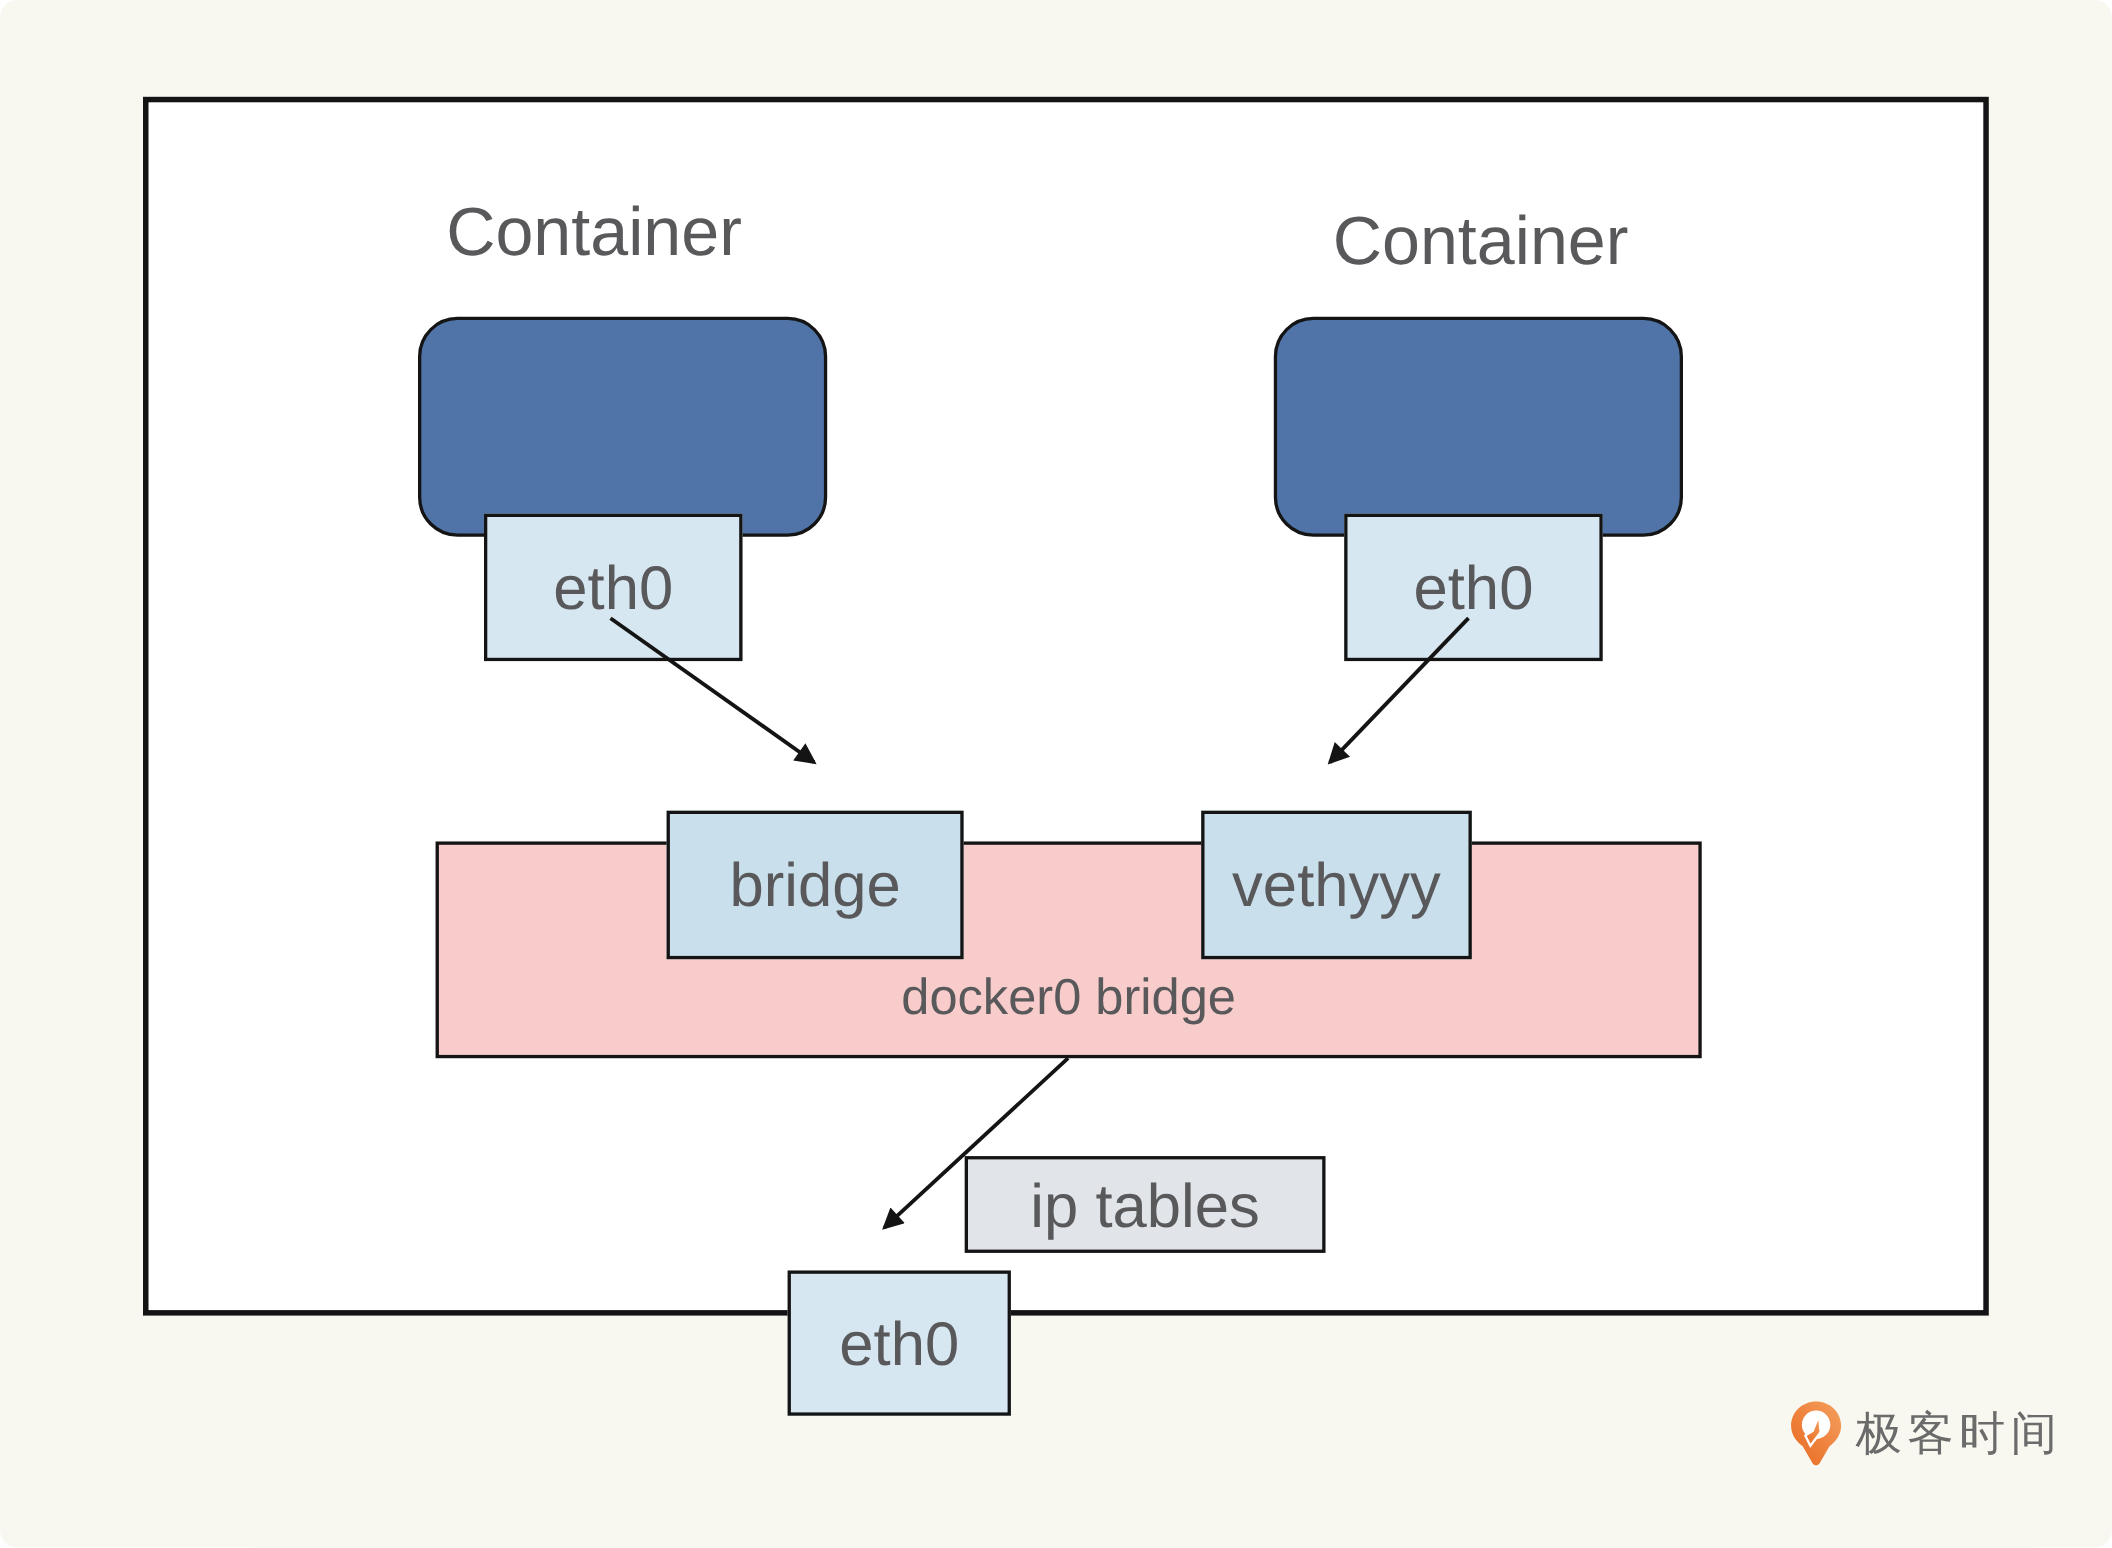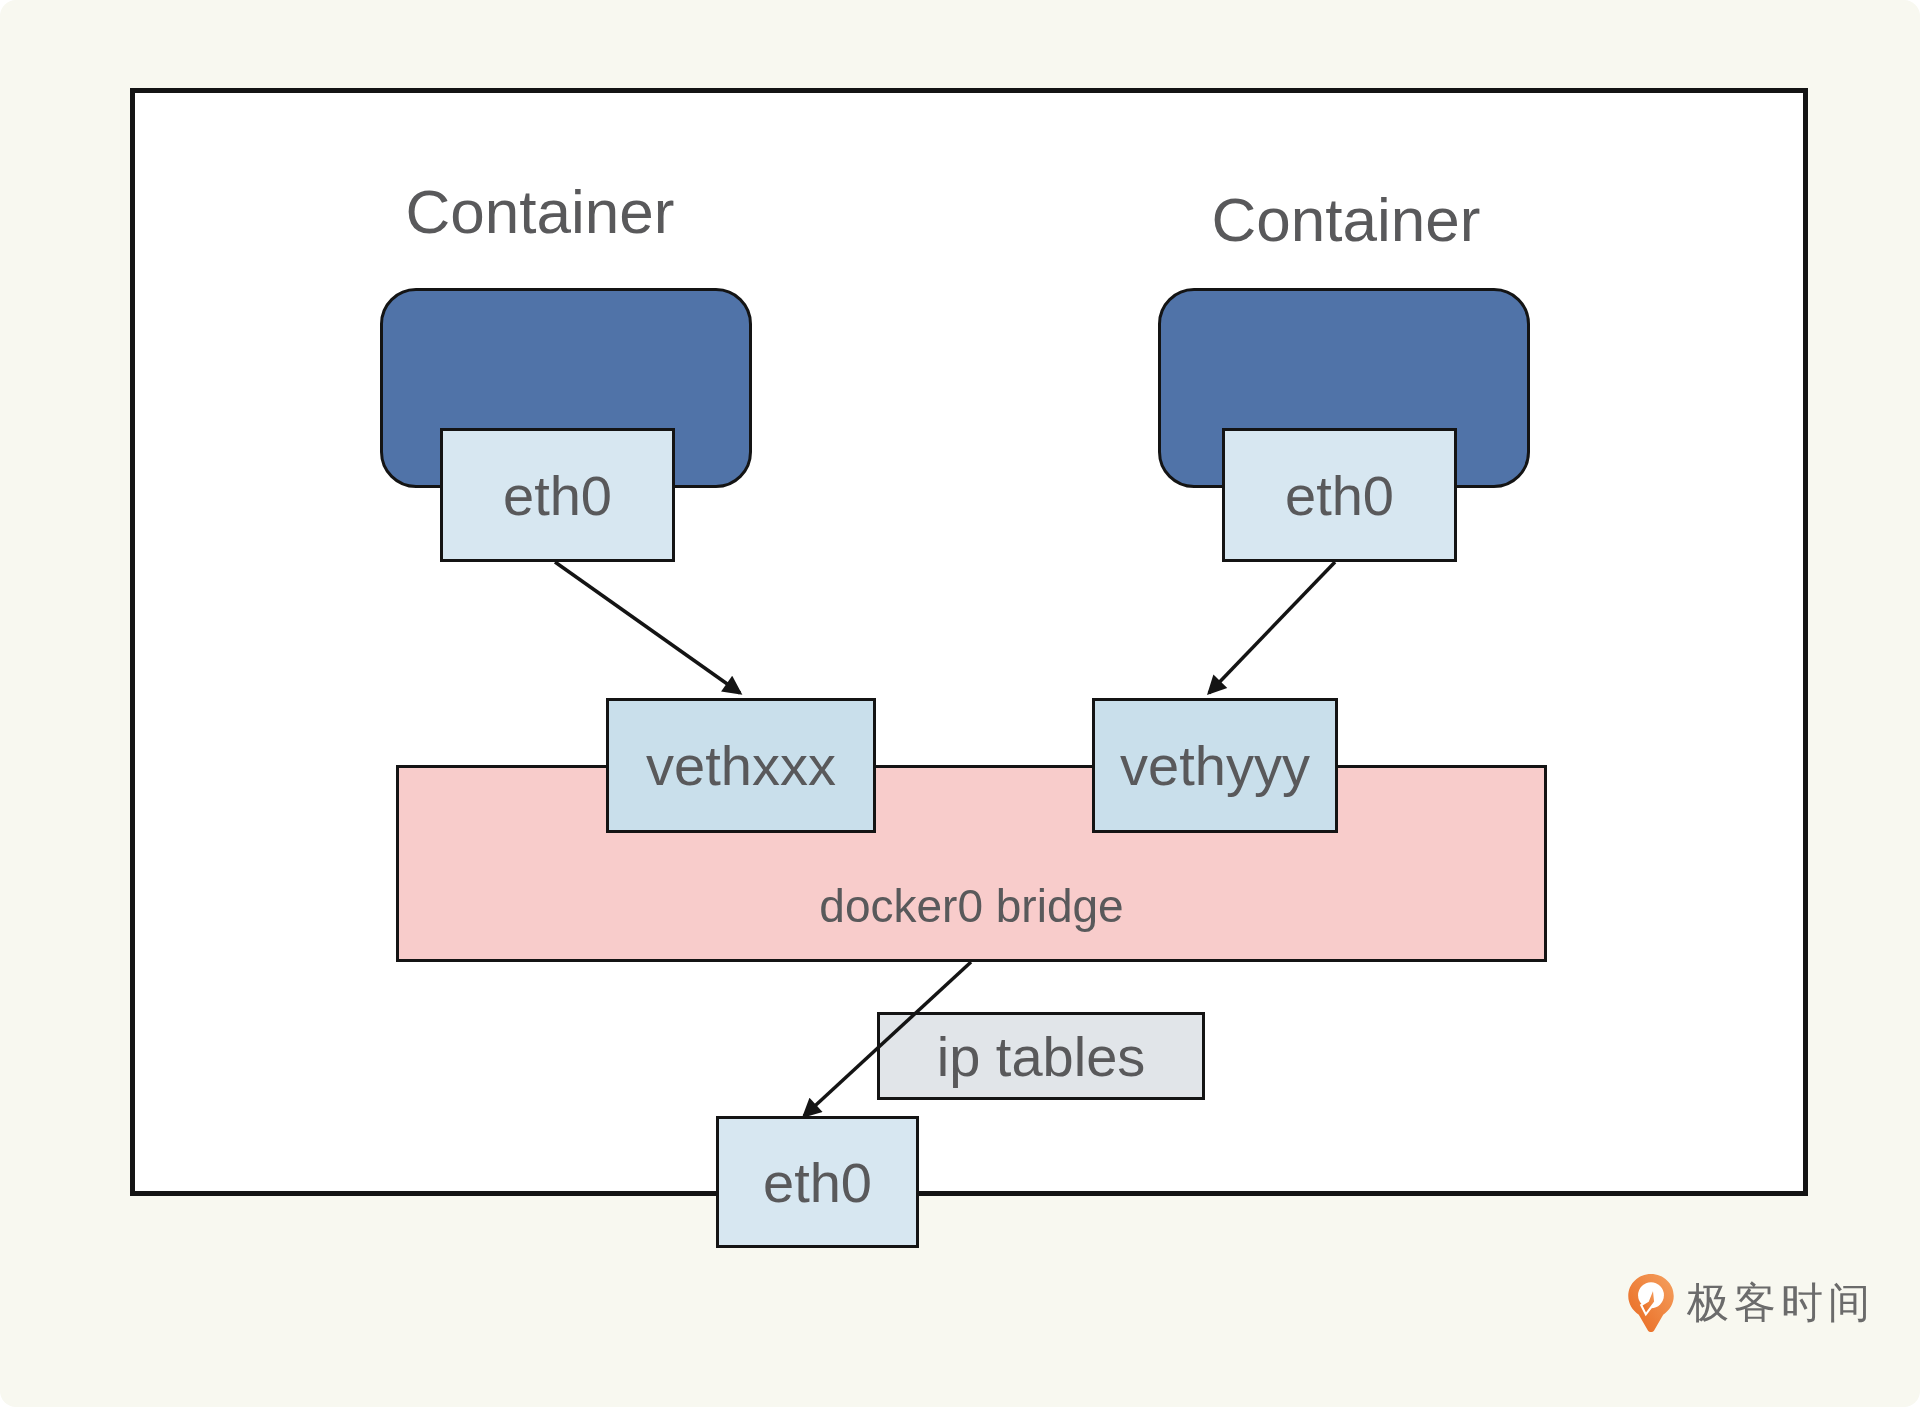--- a/index.html
+++ b/index.html
@@ -51,20 +51,21 @@
   }
   .container-box.left{left:380px;top:288px;}
   .container-box.right{left:1158px;top:288px;}
   .node{
     position:absolute;
     box-sizing:border-box;
     border:3px solid var(--c-border);
     display:flex;align-items:center;justify-content:center;
     font-size:56px;color:var(--c-text);
     z-index:3;
+    margin-top:39px;
   }
   .eth{background:var(--c-eth_fill);}
   .eth.left{left:440px;top:428px;width:235px;height:134px;}
   .eth.right{left:1222px;top:428px;width:235px;height:134px;}
   .veth{background:var(--c-veth_fill);}
   .veth.left{left:606px;top:698px;width:270px;height:135px;}
   .veth.right{left:1092px;top:698px;width:246px;height:135px;}
   .bridge{
     position:absolute;left:396px;top:765px;width:1151px;height:197px;
     background:var(--c-bridge_fill);
@@ -109,21 +110,21 @@
   <div class="container-label right">Container</div>
 
   <div class="container-box left"></div>
   <div class="container-box right"></div>
 
   <div class="node eth left">eth0</div>
   <div class="node eth right">eth0</div>
 
   <div class="bridge">docker0 bridge</div>
 
-  <div class="node veth left">vethxxx</div>
+  <div class="node veth left">bridge</div>
   <div class="node veth right">vethyyy</div>
 
   <div class="node iptables">ip tables</div>
   <div class="node eth host">eth0</div>
 
   <svg class="arrows" viewBox="0 0 1920 1407" xmlns="http://www.w3.org/2000/svg">
     <defs>
       <marker id="ah" viewBox="0 0 10 10" refX="8.5" refY="5" markerWidth="8" markerHeight="5.5" orient="auto">
         <path class="arrowhead" d="M0 0 L10 5 L0 10 Z"></path>
       </marker>

